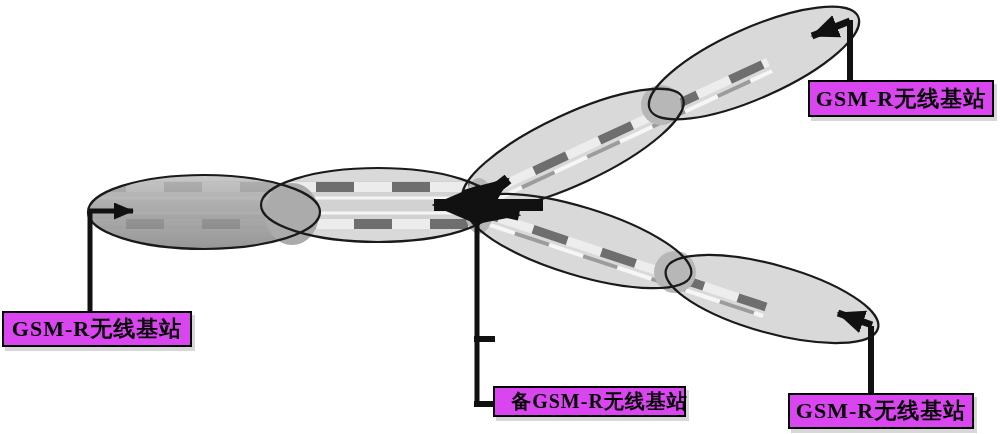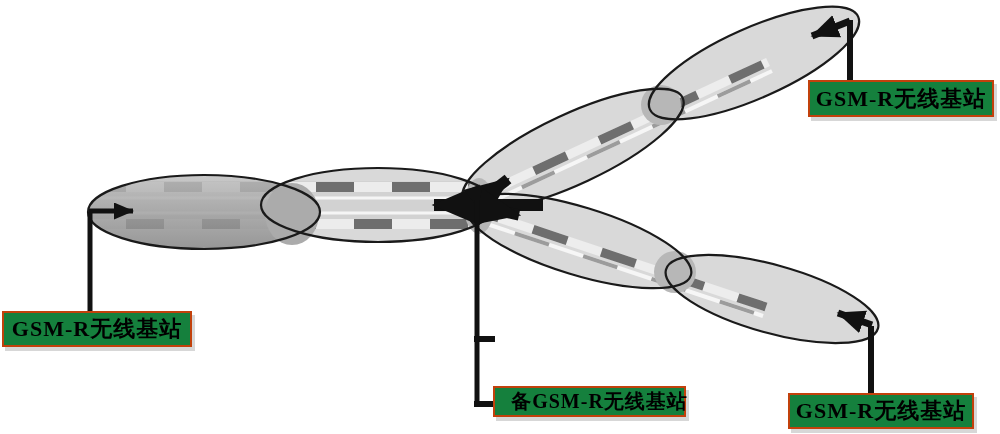--- a/index.html
+++ b/index.html
@@ -7,22 +7,22 @@
     position:relative;
     width:1000px;height:434px;
     background:#ffffff;
     overflow:hidden;
     font-family:"Liberation Serif","DejaVu Serif",serif;
   }
   .stage svg{position:absolute;left:0;top:0;}
   .outline{fill:none;stroke-width:2.2;}
   .station-label{
     position:absolute;
-    background:#15803d;
-    border:2px solid #c2410c;
+    background:#d946ef;
+    border:2px solid #000000;
     box-shadow:3px 4px 0 rgba(110,110,110,.28);
     display:flex;align-items:center;justify-content:center;
     font-weight:bold;
     color:#000;
     letter-spacing:1px;
     white-space:nowrap;
     box-sizing:border-box;
   }
   .outer-label{font-size:22px;}
   .inner-label{font-size:20px;}

